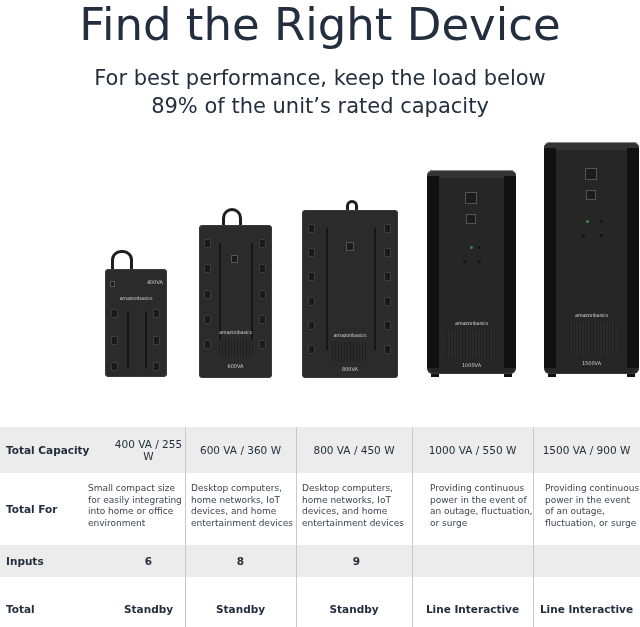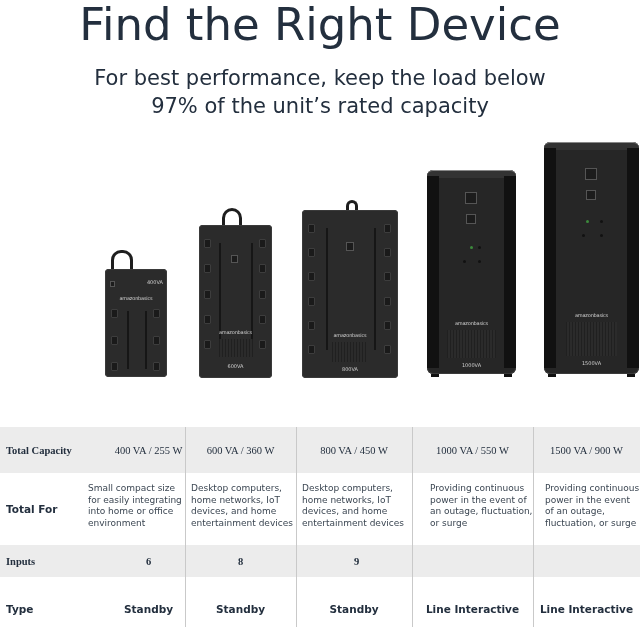--- a/index.html
+++ b/index.html
@@ -34,21 +34,21 @@
   .tower { background: #262626; border-radius: 6px; }
   .tower .wing { position: absolute; top: 6px; bottom: 6px; width: 12px; background: #111; }
   .tower .topcap { position: absolute; top: 0; left: 0; right: 0; height: 8px; background: #333; border-radius: 6px 6px 0 0; border-top: 1px solid #888; }
   .tower .foot { position: absolute; bottom: -3px; height: 3px; width: 8px; background: #111; }
   .sq { position: absolute; border: 1px solid #555; background: #1c1c1c; }
   .led { position: absolute; width: 3px; height: 3px; border-radius: 50%; background: #3c8a3c; }
   .dot { position: absolute; width: 3px; height: 3px; border-radius: 50%; background: #111; }
 
   .table { position: absolute; top: 427px; left: 0; width: 640px; height: 200px; }
   .row { position: absolute; left: 0; width: 640px; display: flex; }
-  .row.shaded { background: #ececec; font-family: Liberation Serif, serif; }
+  .row.shaded { background: #ececec; }
   .cell {
     height: 100%; display: flex; align-items: center; justify-content: center;
     font-size: 10.5px; color: #232f3e; text-align: center;
   }
   .cell.label { justify-content: flex-start; padding-left: 6px; font-weight: bold; font-size: 10.5px; }
   .cell.desc { justify-content: flex-start; align-items: flex-start; text-align: left; font-size: 9px; line-height: 11.5px; color: #3b4652; padding: 10px 0 0 6px; }
   .cell.bold { font-weight: bold; font-size: 10.5px; }
   .c0 { width: 112px; }
   .c1 { width: 73px; }
   .c2 { width: 111px; }
@@ -56,21 +56,21 @@
   .c4 { width: 121px; }
   .c5 { width: 107px; }
   .vdiv { position: absolute; top: 0; width: 1px; height: 200px; background: #c9c9c9; }
 </style>
 </head>
 <body>
 
 <h1 class="title">Find the Right Device</h1>
 <div class="subtitle">
   <div>For best performance, keep the load below</div>
-  <div>97% of the unit’s rated capacity</div>
+  <div>89% of the unit’s rated capacity</div>
 </div>
 
 <div class="devices">
 
   <div>
     <div class="cord" style="left:111px; top:120px; width:22px; height:20px;"></div>
     <div class="ups" style="left:105px; top:139px; width:62px; height:108px;">
       <div class="sq" style="left:5px; top:12px; width:5px; height:6px;"></div>
       <div class="va" style="top:10px; left:20px; text-align:right; width:38px;">400VA</div>
       <div class="brand" style="top:26px;">amazonbasics</div>
@@ -199,21 +199,21 @@
     <div class="cell desc c4" style="padding-left:18px;">Providing continuous power in the event of an outage, fluctuation, or surge</div>
     <div class="cell desc c5" style="padding-left:12px;">Providing continuous power in the event of an outage, fluctuation, or surge</div>
   </div>
   <div class="row shaded" style="top:118px; height:32px;">
     <div class="cell label c0">Inputs</div>
     <div class="cell bold c1">6</div>
     <div class="cell bold c2">8</div>
     <div class="cell bold c4">9</div>
   </div>
   <div class="row" style="top:163px; height:37px;">
-    <div class="cell label c0">Type</div>
+    <div class="cell label c0">Total</div>
     <div class="cell bold c1">Standby</div>
     <div class="cell bold c2">Standby</div>
     <div class="cell bold c3">Standby</div>
     <div class="cell bold c4">Line Interactive</div>
     <div class="cell bold c5">Line Interactive</div>
   </div>
   <div class="vdiv" style="left:185px;"></div>
   <div class="vdiv" style="left:296px;"></div>
   <div class="vdiv" style="left:412px;"></div>
   <div class="vdiv" style="left:533px;"></div>

